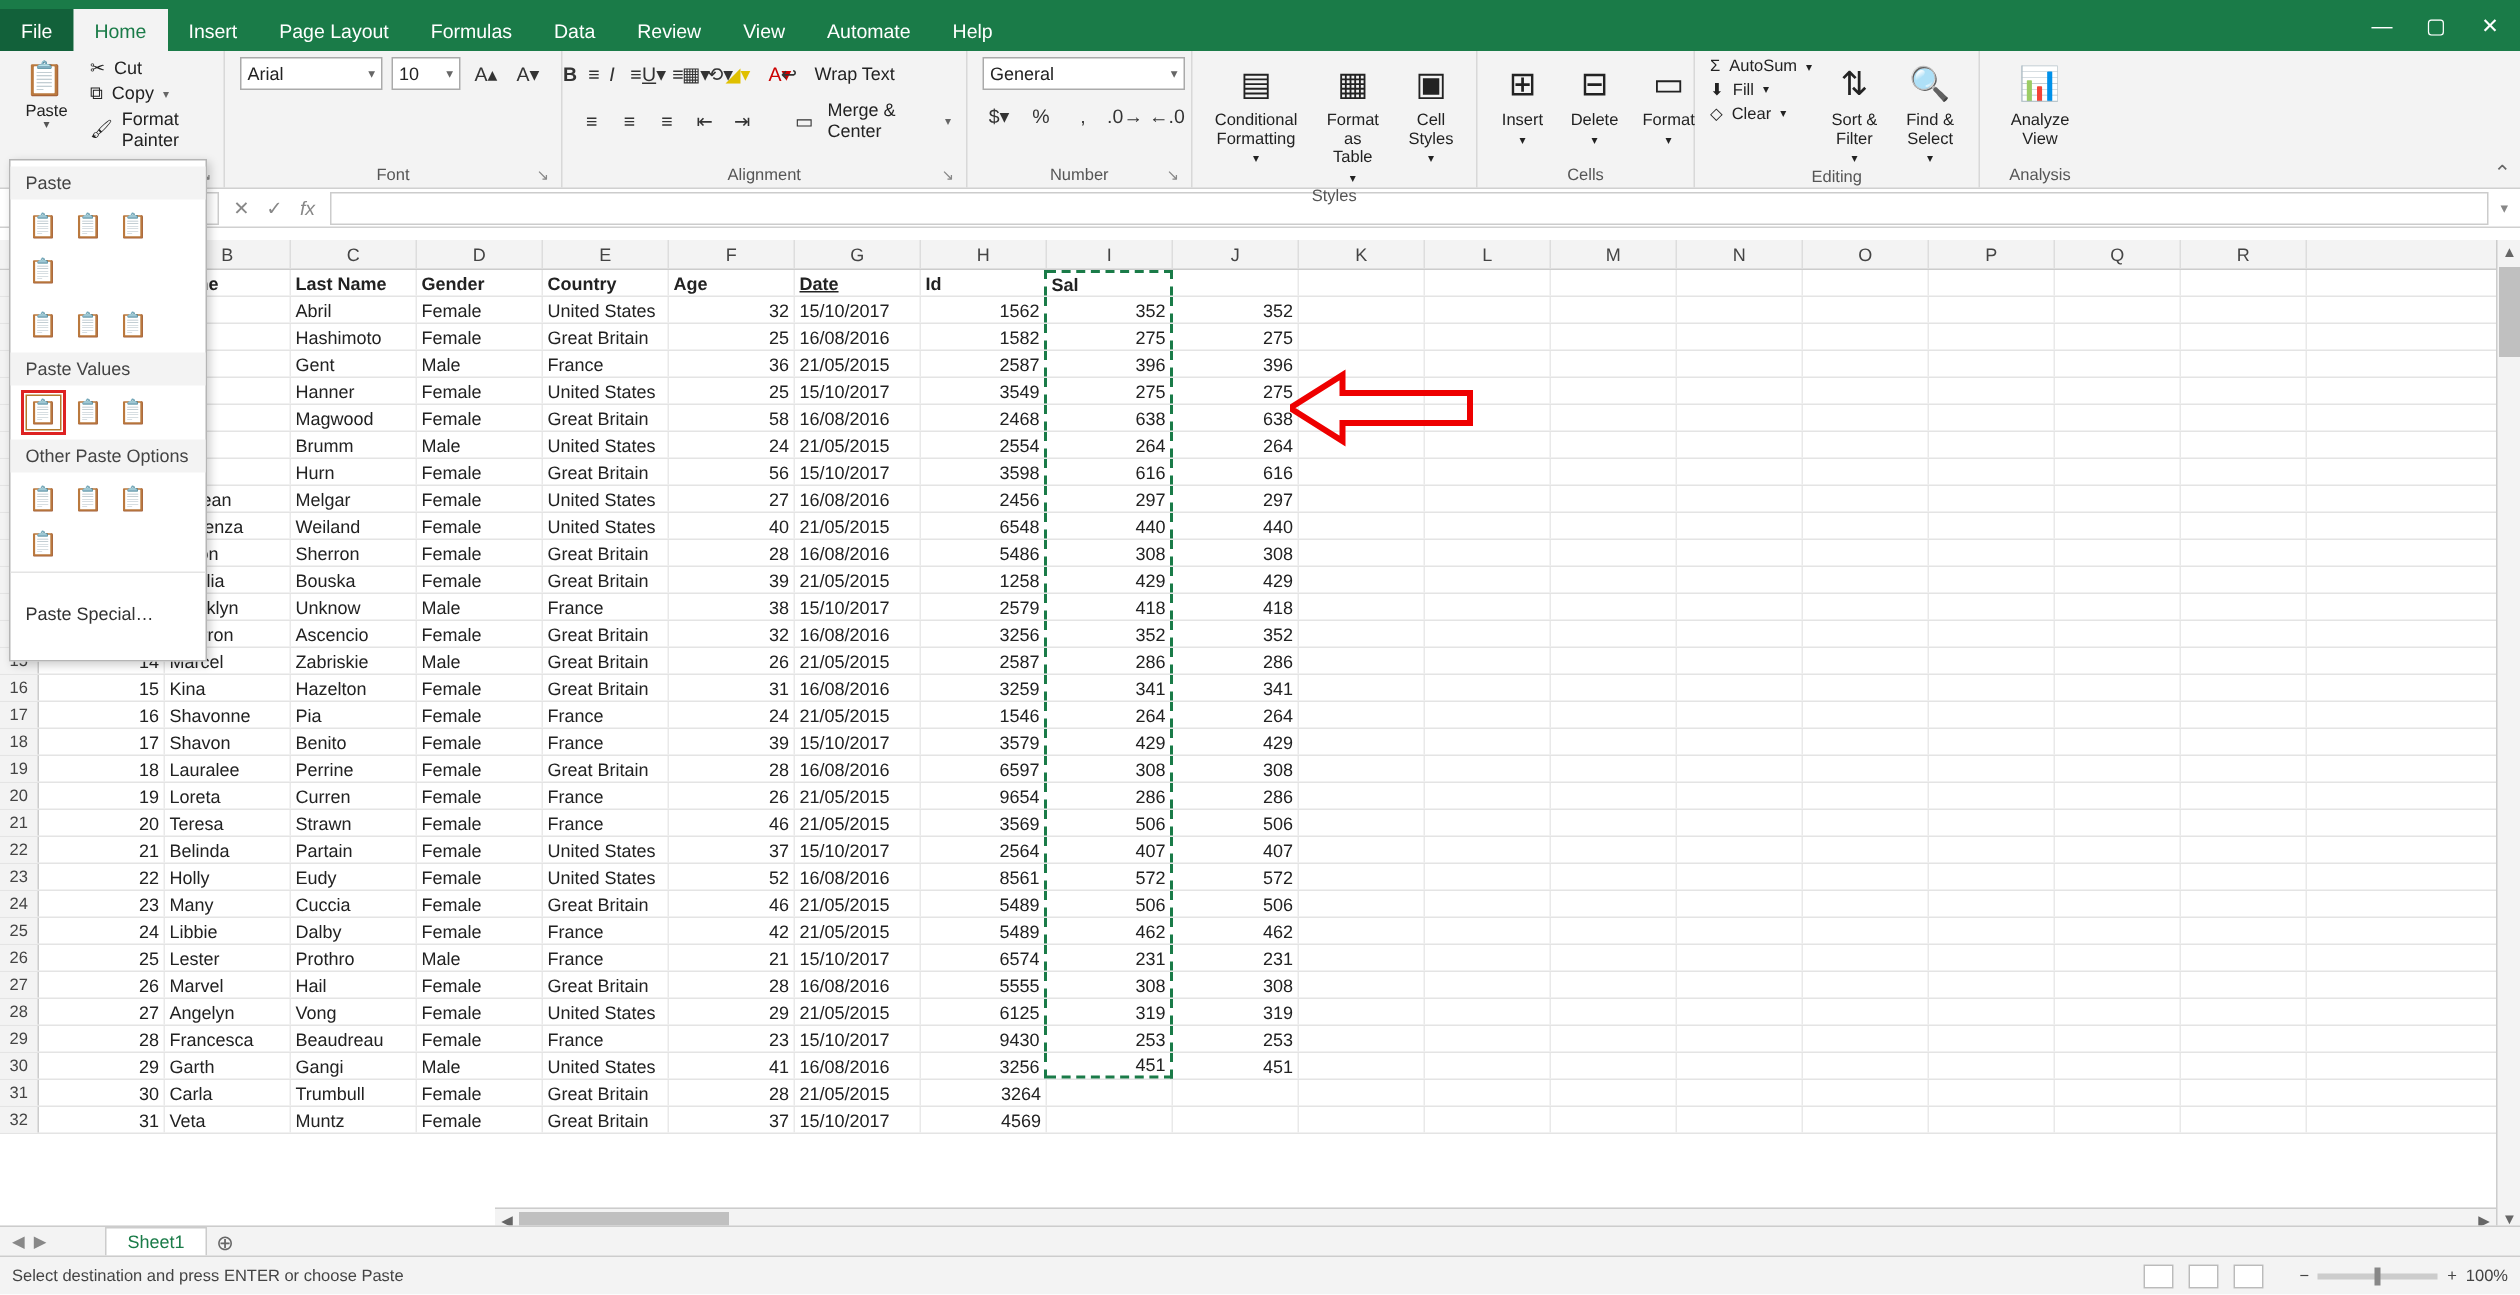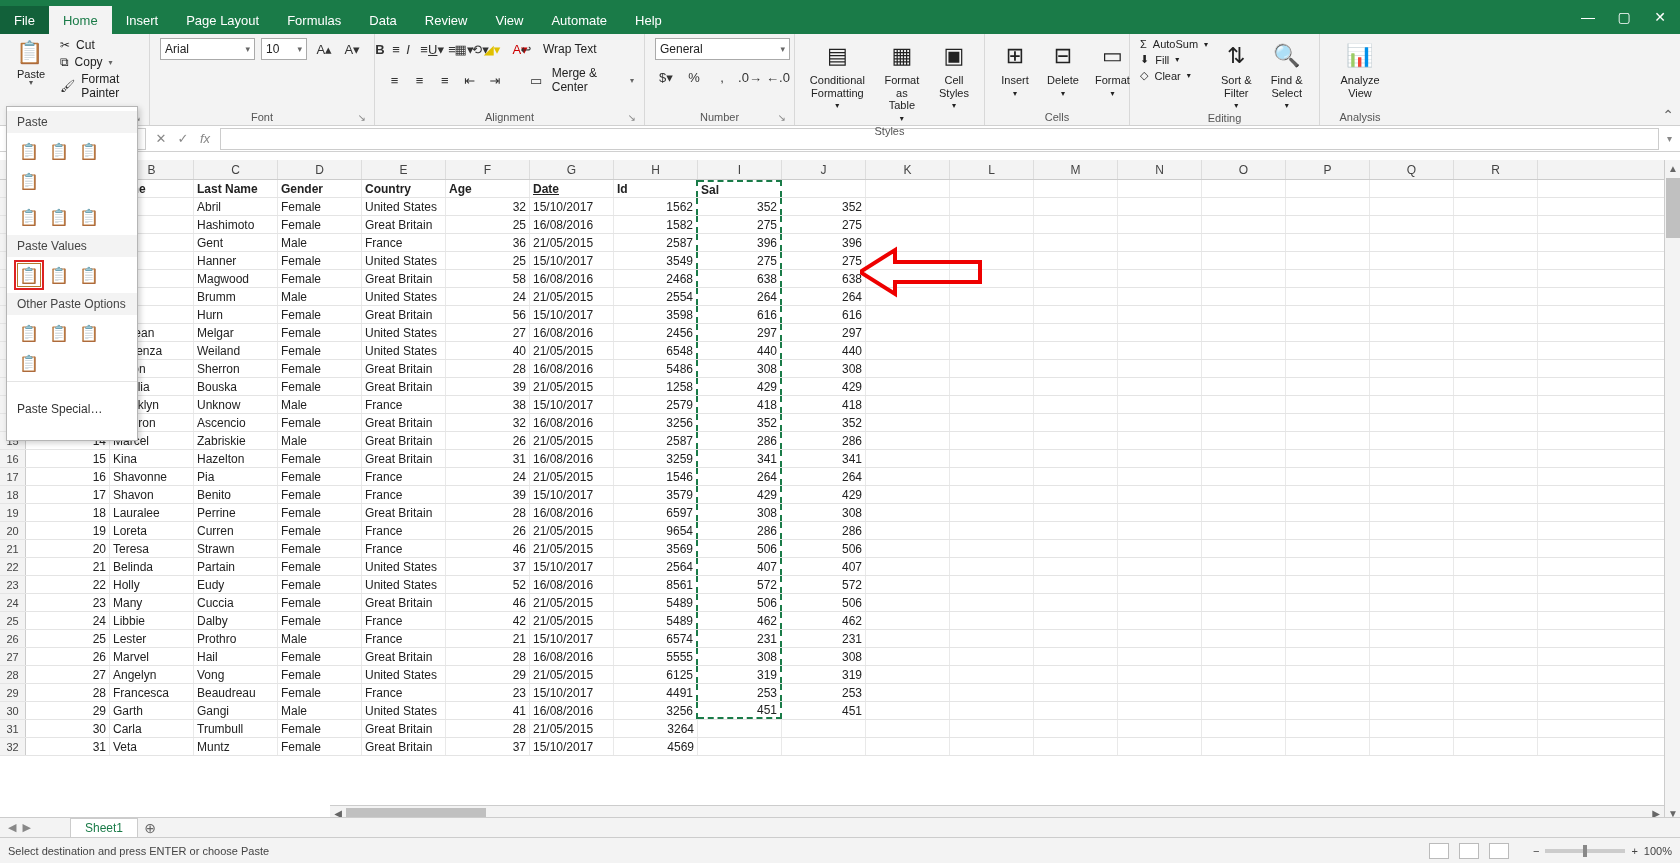--- a/index.html
+++ b/index.html
@@ -953,21 +953,21 @@
       </div>
       <div class="row-line">
         <div class="rh">29</div>
         <div class="cell cA num">28</div>
         <div class="cell cB">Francesca</div>
         <div class="cell cC">Beaudreau</div>
         <div class="cell cD">Female</div>
         <div class="cell cE">France</div>
         <div class="cell cF num">23</div>
         <div class="cell cG">15/10/2017</div>
-        <div class="cell cH num marching-r">4491</div>
+        <div class="cell cH num marching-r">9430</div>
         <div class="cell cI num marching-r">253</div>
         <div class="cell cJ num">253</div>
         <div class="cell cK"></div>
         <div class="cell cL"></div>
         <div class="cell cM"></div>
         <div class="cell cN"></div>
         <div class="cell cO"></div>
         <div class="cell cP"></div>
         <div class="cell cQ"></div>
         <div class="cell cR"></div>

